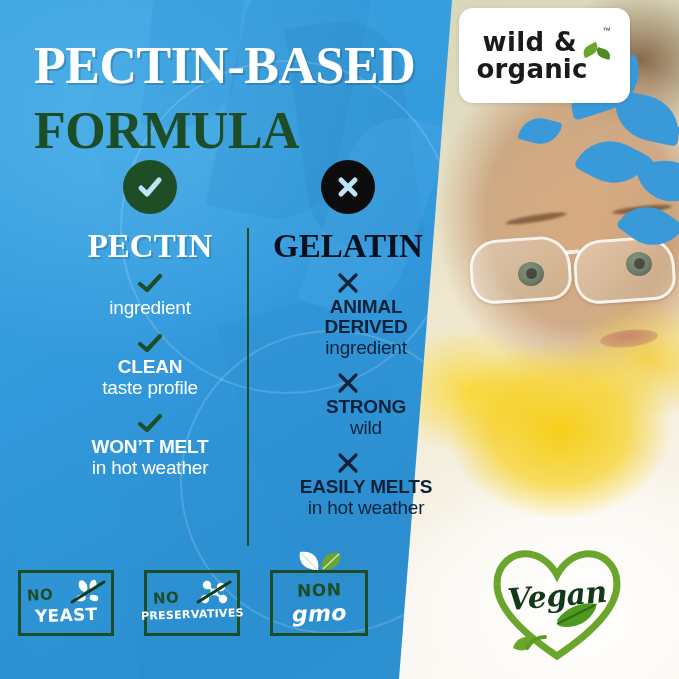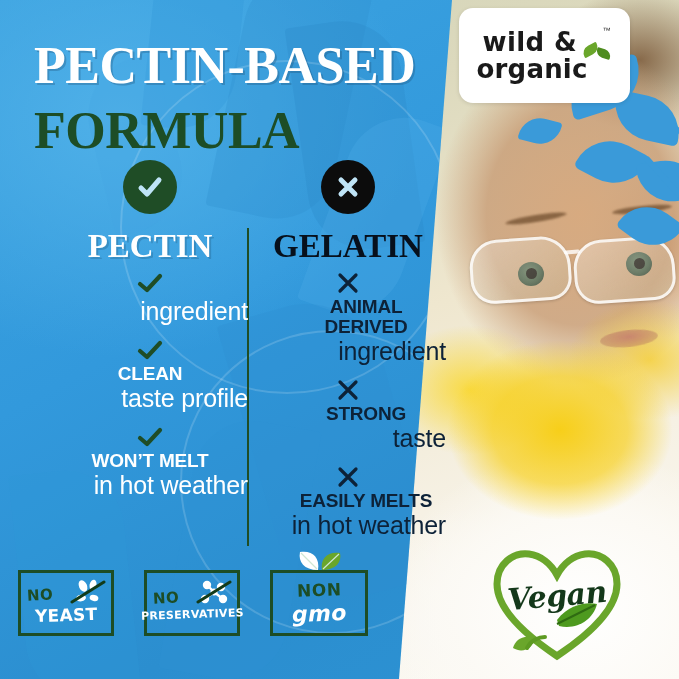--- a/index.html
+++ b/index.html
@@ -149,21 +149,21 @@
 
   .rows{position:absolute;top:112px;left:0;width:100%;}
   .frow{margin-bottom:14px;}
   .mark{height:22px;display:flex;align-items:center;justify-content:center;margin-bottom:3px;}
   .f-main{
     font-family:"Liberation Sans", sans-serif;
     font-weight:bold;font-size:19px;line-height:1.05;letter-spacing:-.2px;
   }
   .f-sub{
     font-family:"Liberation Sans", sans-serif;
-    font-weight:normal;font-size:25px;line-height:1.12;letter-spacing:-.2px;text-align:right;
+    font-weight:normal;font-size:19px;line-height:1.12;letter-spacing:-.2px;
   }
   .left .f-main,.left .f-sub{color:#ffffff;}
   .right .f-main,.right .f-sub{color:#0d2238;padding-left:36px;}
 
   
   .badges{position:absolute;left:18px;top:562px;width:340px;height:82px;}
   .tbadge{position:absolute;width:96px;height:66px;}
   .tbadge .frame{
     position:absolute;inset:0;border:3px solid #1d4d26;
   }
@@ -316,21 +316,21 @@
           <div class="f-main">ANIMAL DERIVED</div>
           <div class="f-sub">ingredient</div>
         </div>
         <div class="frow">
           <div class="mark">
             <svg width="24" height="22" viewBox="0 0 24 22" aria-hidden="true">
               <path d="M4 3 L20 19 M20 3 L4 19" fill="none" stroke="#0d2238" stroke-width="3.2" stroke-linecap="round"></path>
             </svg>
           </div>
           <div class="f-main">STRONG</div>
-          <div class="f-sub">taste</div>
+          <div class="f-sub">wild</div>
         </div>
         <div class="frow">
           <div class="mark">
             <svg width="24" height="22" viewBox="0 0 24 22" aria-hidden="true">
               <path d="M4 3 L20 19 M20 3 L4 19" fill="none" stroke="#0d2238" stroke-width="3.2" stroke-linecap="round"></path>
             </svg>
           </div>
           <div class="f-main">EASILY MELTS</div>
           <div class="f-sub">in hot weather</div>
         </div>

